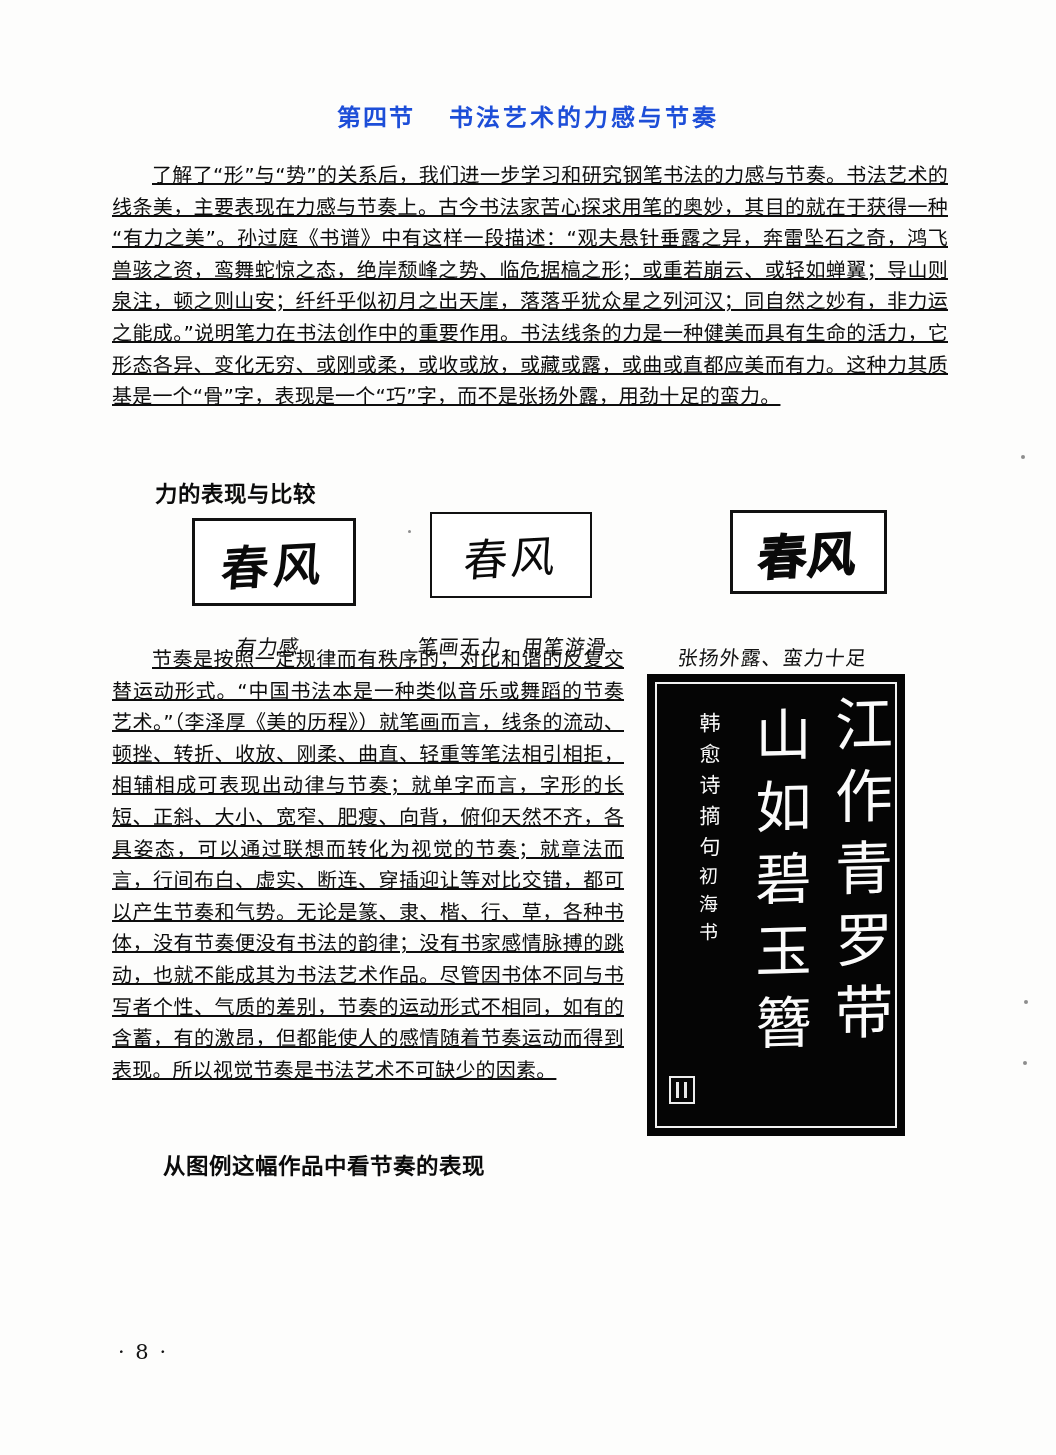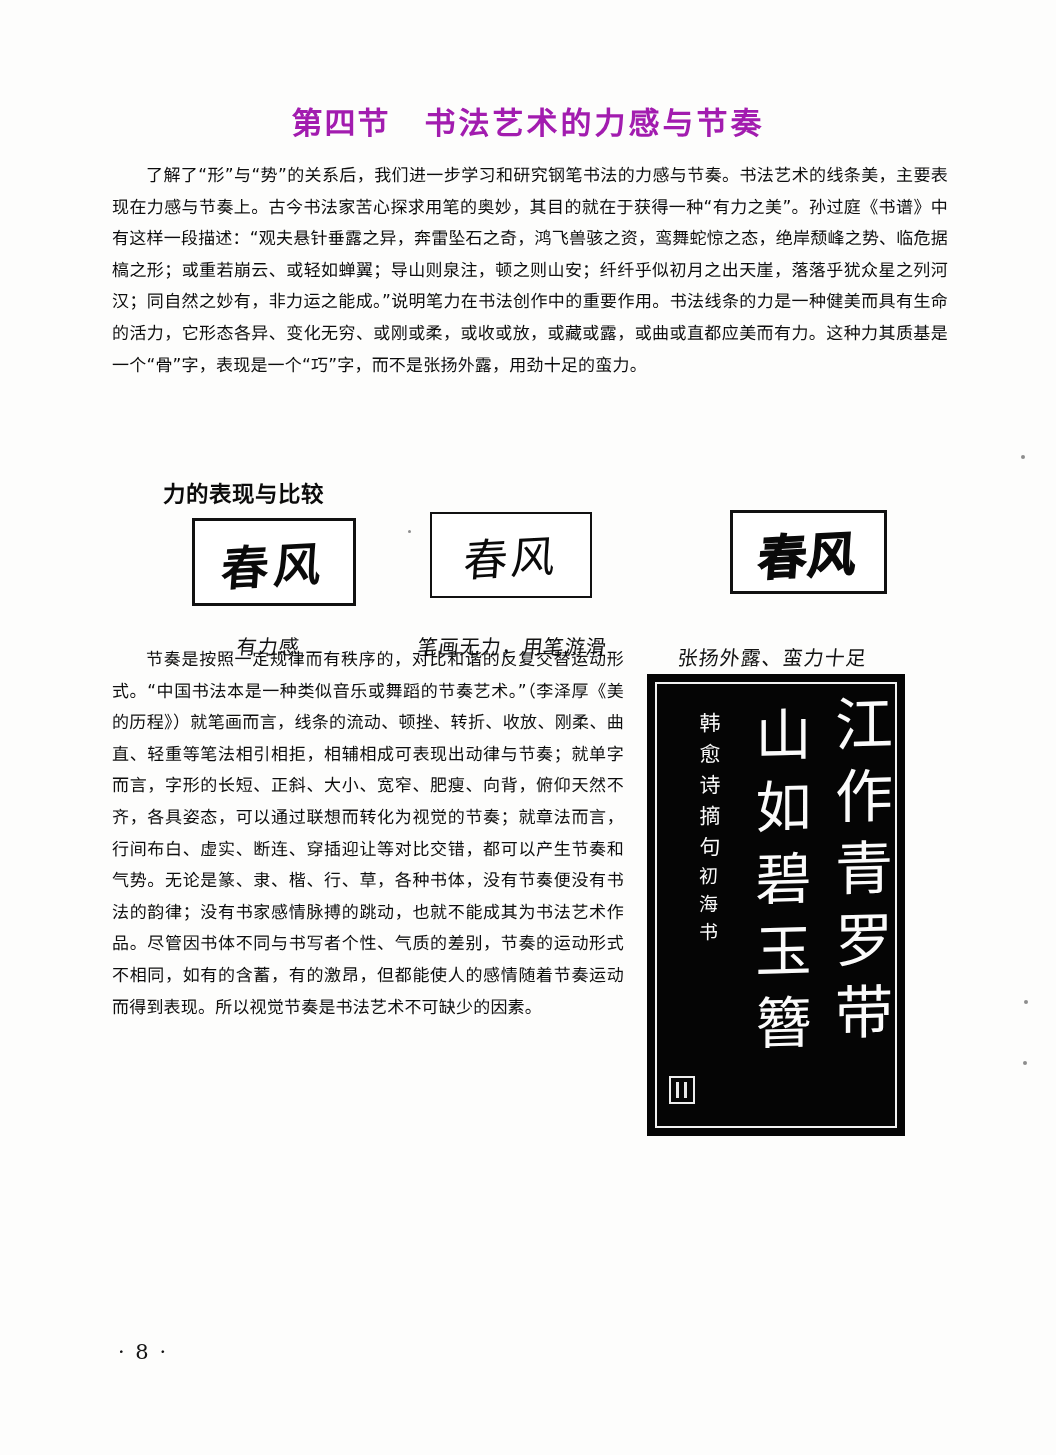--- a/index.html
+++ b/index.html
@@ -19,57 +19,58 @@
     overflow: hidden;
   }
 
   
   .chapter-title {
     position: absolute;
     left: 0;
     top: 98px;
     width: 1056px;
     text-align: center;
-    font-size: 31px;
+    font-size: 24px;
     font-weight: bold;
     letter-spacing: 3px;
-    color: #a21caf;
+    color: #1d4ed8;
     font-family: "DejaVu Sans", "Liberation Sans", sans-serif;
   }
   .chapter-title .num { letter-spacing: 2px; }
   .chapter-title .gap { display: inline-block; width: 34px; }
 
   
   .para {
     position: absolute;
     color: #0d0d0d;
-    font-size: 17px;
+    font-size: 20px;
     line-height: 31.6px;
     text-align: justify;
     text-justify: inter-ideograph;
     letter-spacing: 0.2px;
     font-family: "DejaVu Sans", "Liberation Sans", sans-serif;
+    text-decoration: underline;
   }
   .para.indent { text-indent: 2em; }
 
   #para-intro {
     left: 112px;
     top: 160px;
     width: 836px;
   }
 
   .subhead {
     position: absolute;
     font-size: 22.5px;
     font-weight: bold;
     color: #0b0b0b;
     letter-spacing: 0.5px;
     font-family: "DejaVu Sans", "Liberation Sans", sans-serif;
   }
-  #subhead-force { left: 163px; top: 476px; }
+  #subhead-force { left: 155px; top: 476px; }
   #subhead-example { left: 163px; top: 1148px; }
 
   
   .sample-box {
     position: absolute;
     background: #ffffff;
     border: 3px solid #111111;
     box-sizing: border-box;
     display: flex;
     align-items: center;
@@ -259,20 +260,21 @@
   <div class="artwork">
     <div class="artwork-inner">
       <div class="art-col" id="art-col-main-1">江作青罗带</div>
       <div class="art-col" id="art-col-main-2">山如碧玉簪</div>
       <div class="art-col" id="art-col-sig">韩愈诗摘句</div>
       <div class="art-col" id="art-col-sig2">初海书</div>
       <div class="art-seal"></div>
     </div>
   </div>
 
+  <div class="subhead" id="subhead-example">从图例这幅作品中看节奏的表现</div>
 
 
   <div class="page-number">· 8 ·</div>
 
 
   <div class="speckle" style="left:1021px;top:455px;width:4px;height:4px;"></div>
   <div class="speckle" style="left:1024px;top:1000px;width:4px;height:4px;"></div>
   <div class="speckle" style="left:1023px;top:1061px;width:4px;height:4px;"></div>
   <div class="speckle" style="left:408px;top:530px;width:3px;height:3px;"></div>
 </div>

